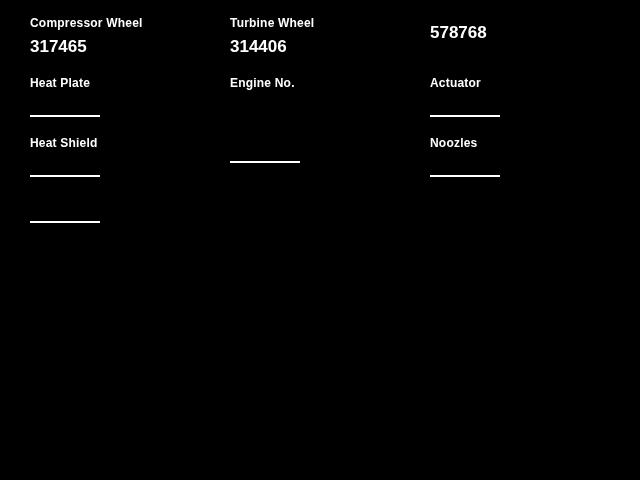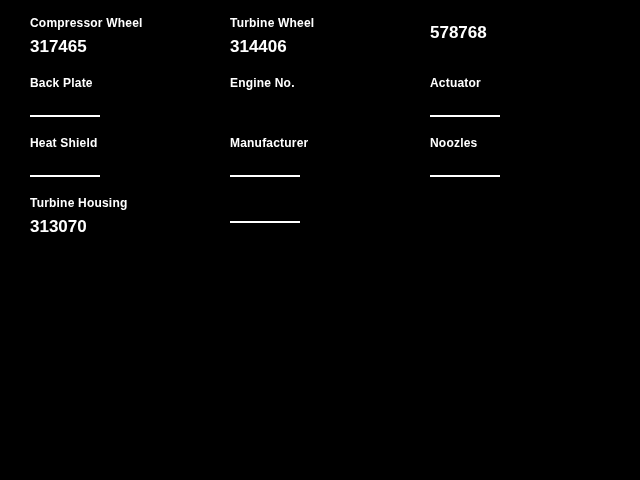--- a/index.html
+++ b/index.html
@@ -57,21 +57,21 @@
 
   </div>
 
   <div class="cell">
     <div class="value">578768</div>
 
   </div>
 
 
   <div class="cell">
-    <div class="label">Back Plate</div>
+    <div class="label">Heat Plate</div>
 
     <div class="empty-line"></div>
   </div>
 
   <div class="cell">
     <div class="label">Engine No.</div>
 
   </div>
 
   <div class="cell">
@@ -80,35 +80,29 @@
     <div class="empty-line"></div>
   </div>
 
   <div class="cell">
     <div class="label">Heat Shield</div>
 
     <div class="empty-line"></div>
   </div>
 
   <div class="cell">
-    <div class="label">Manufacturer</div>
 
     <div class="empty-line"></div>
   </div>
 
   <div class="cell">
     <div class="label">Noozles</div>
 
     <div class="empty-line"></div>
   </div>
 
-  <div class="cell">
-    <div class="label">Turbine Housing</div>
-    <div class="value">313070</div>
-
-  </div>
 
   <div class="cell">
 
     <div class="empty-line"></div>
   </div>
 
 </div>
 
 </body></html>

